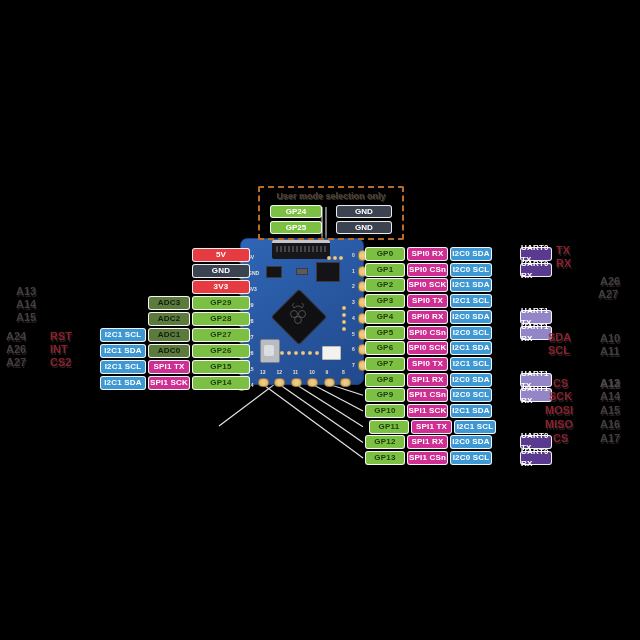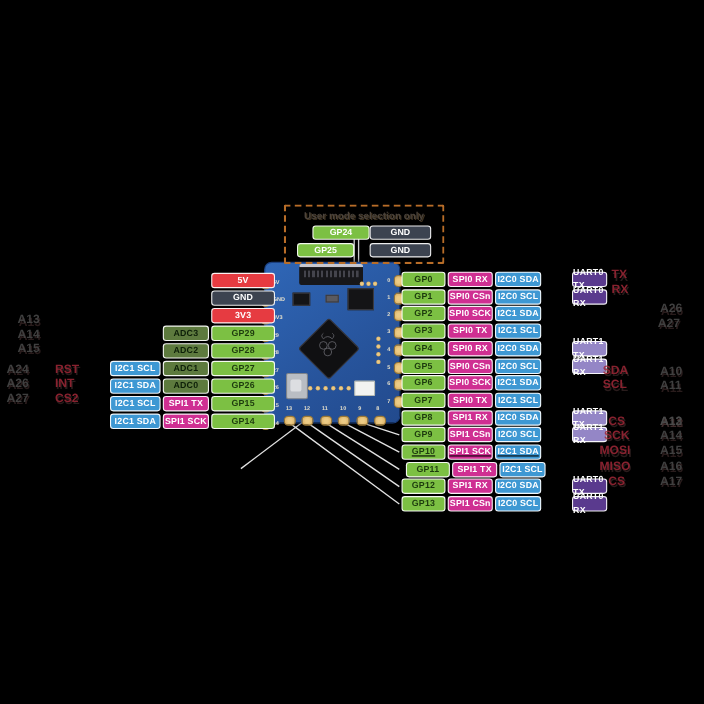--- a/index.html
+++ b/index.html
@@ -213,21 +213,21 @@
       <div class="dot" style="left: 301px; top: 351px;"></div>
       <div class="dot" style="left: 308px; top: 351px;"></div>
       <div class="dot" style="left: 315px; top: 351px;"></div>
       <div class="dot" style="left: 327px; top: 256px;"></div>
       <div class="dot" style="left: 333px; top: 256px;"></div>
       <div class="dot" style="left: 339px; top: 256px;"></div>
     </div>
 
   <div class="callout" style="left:258px;top:186px;width:142px;height:50px;">
     <div class="title" style="margin-top:3px;">User mode selection only</div>
-    <div class="mini k-gpio" style="left:24px;top:17px;width:52px;">GP24</div>
+    <div class="mini k-gpio" style="left:10px;top:17px;width:52px;">GP24</div>
     <div class="mini k-gnd" style="left:76px;top:17px;width:56px;">GND</div>
     <div class="mini k-gpio" style="left:10px;top:33px;width:52px;">GP25</div>
     <div class="mini k-gnd" style="left:76px;top:33px;width:56px;">GND</div>
   </div>
 
 
   <div id="left-rows">
       <div class="pin-row left-col" style="right: 390px; top: 248px;">
         <div class="pin k-power">5V</div>
       </div>
@@ -316,21 +316,21 @@
         <div class="pin k-spi">SPI1 RX</div>
         <div class="pin k-i2c">I2C0 SDA</div>
         <div class="pin k-uart1">UART1 TX</div>
       </div>
       <div class="pin-row right-col" style="left: 365px; top: 388.3px;">
         <div class="pin k-gpio">GP9</div>
         <div class="pin k-spi">SPI1 CSn</div>
         <div class="pin k-i2c">I2C0 SCL</div>
         <div class="pin k-uart1">UART1 RX</div>
       </div>
-      <div class="pin-row right-col" style="left: 365px; top: 404px; text-decoration: underline;">
+      <div class="pin-row right-col" style="left: 365px; top: 404px;">
         <div class="pin k-gpio">GP10</div>
         <div class="pin k-spi">SPI1 SCK</div>
         <div class="pin k-i2c">I2C1 SDA</div>
       </div>
       <div class="pin-row right-col" style="left: 369px; top: 419.7px;">
         <div class="pin k-gpio">GP11</div>
         <div class="pin k-spi">SPI1 TX</div>
         <div class="pin k-i2c">I2C1 SCL</div>
       </div>
       <div class="pin-row right-col" style="left: 365px; top: 435.4px;">

